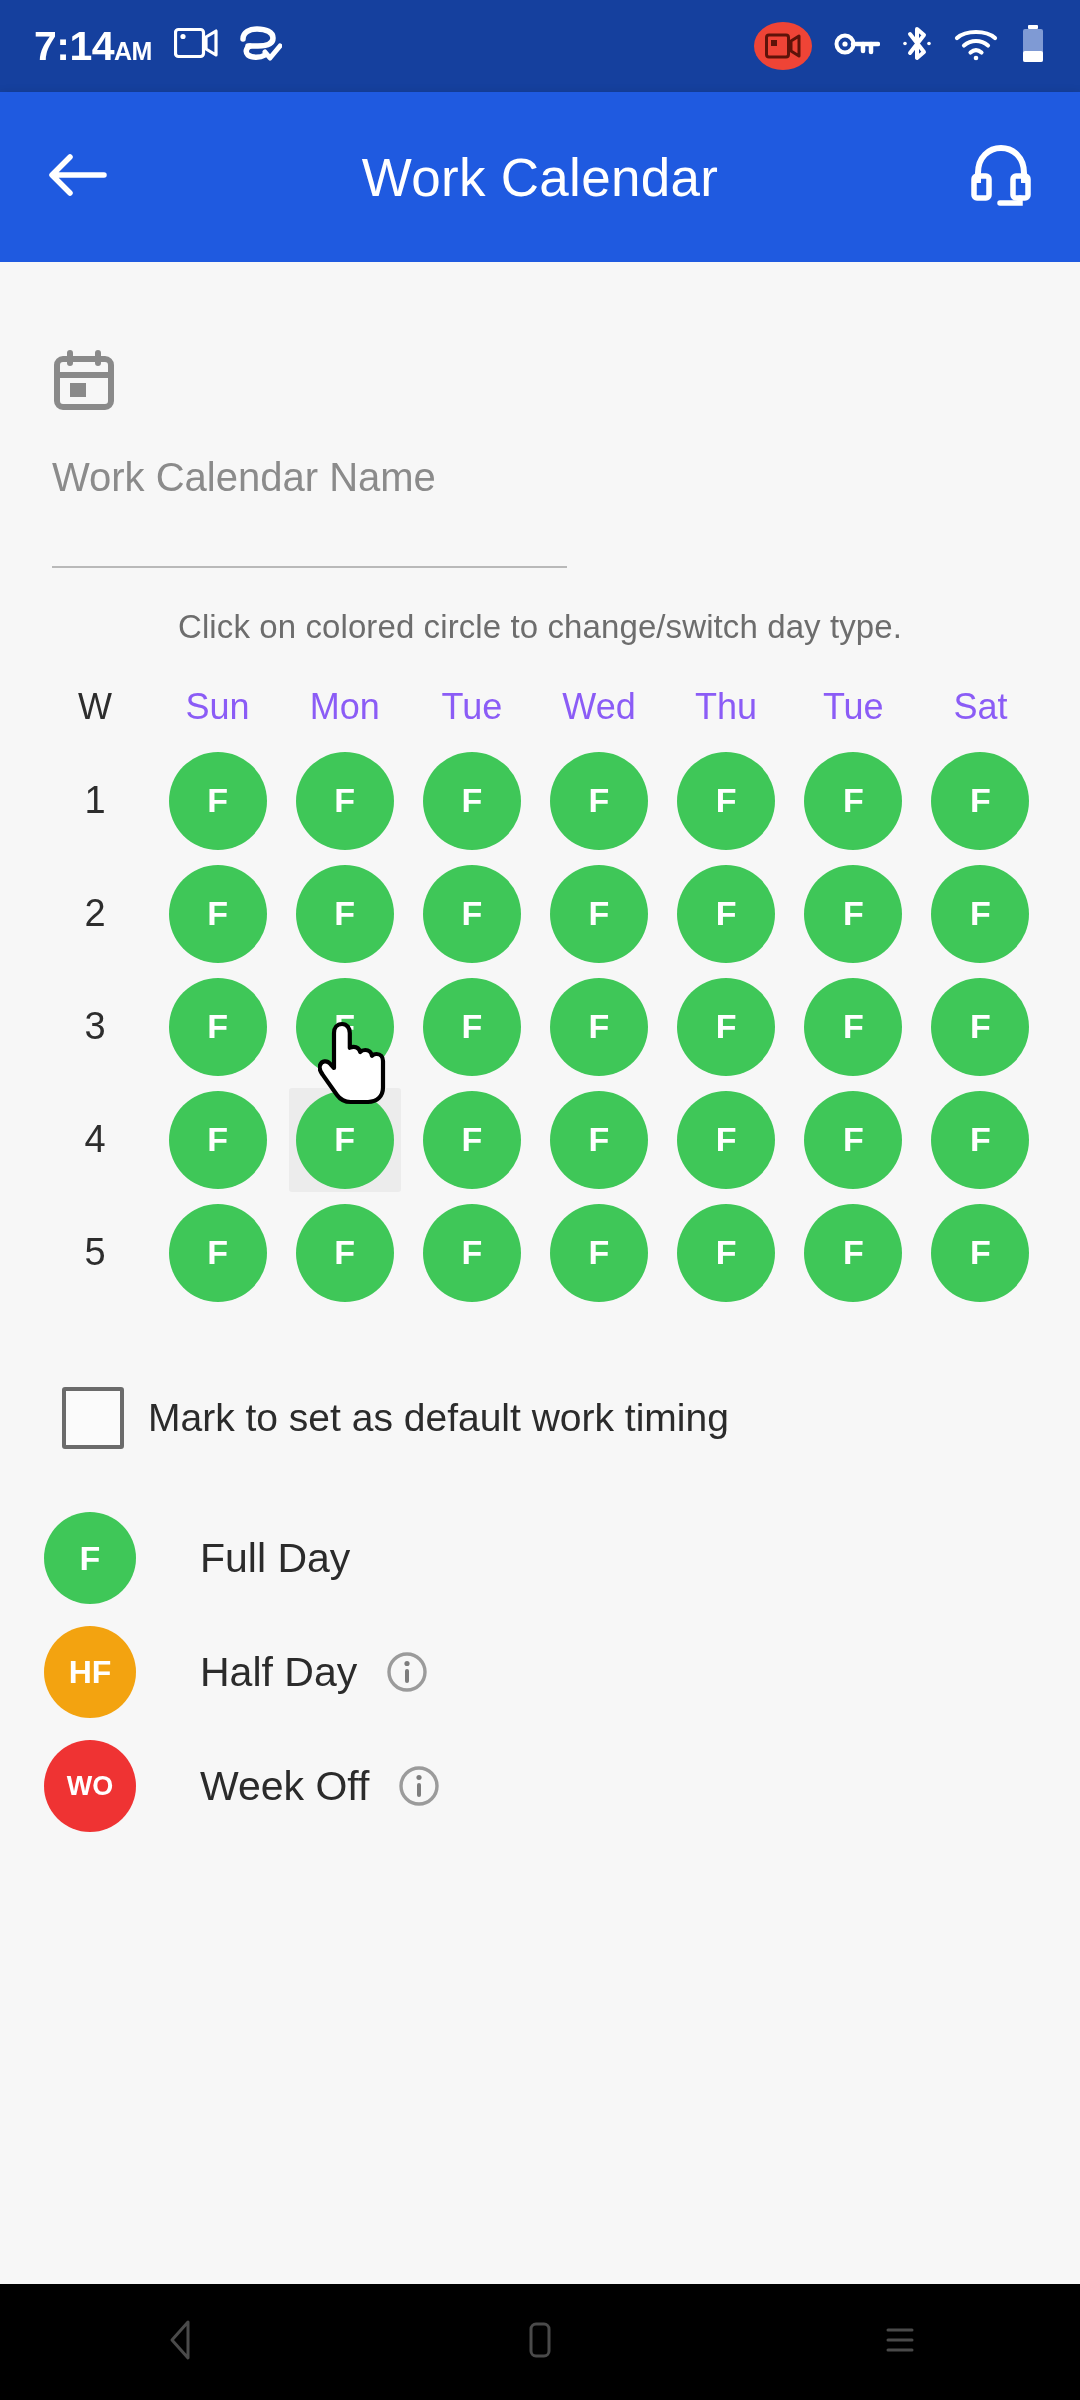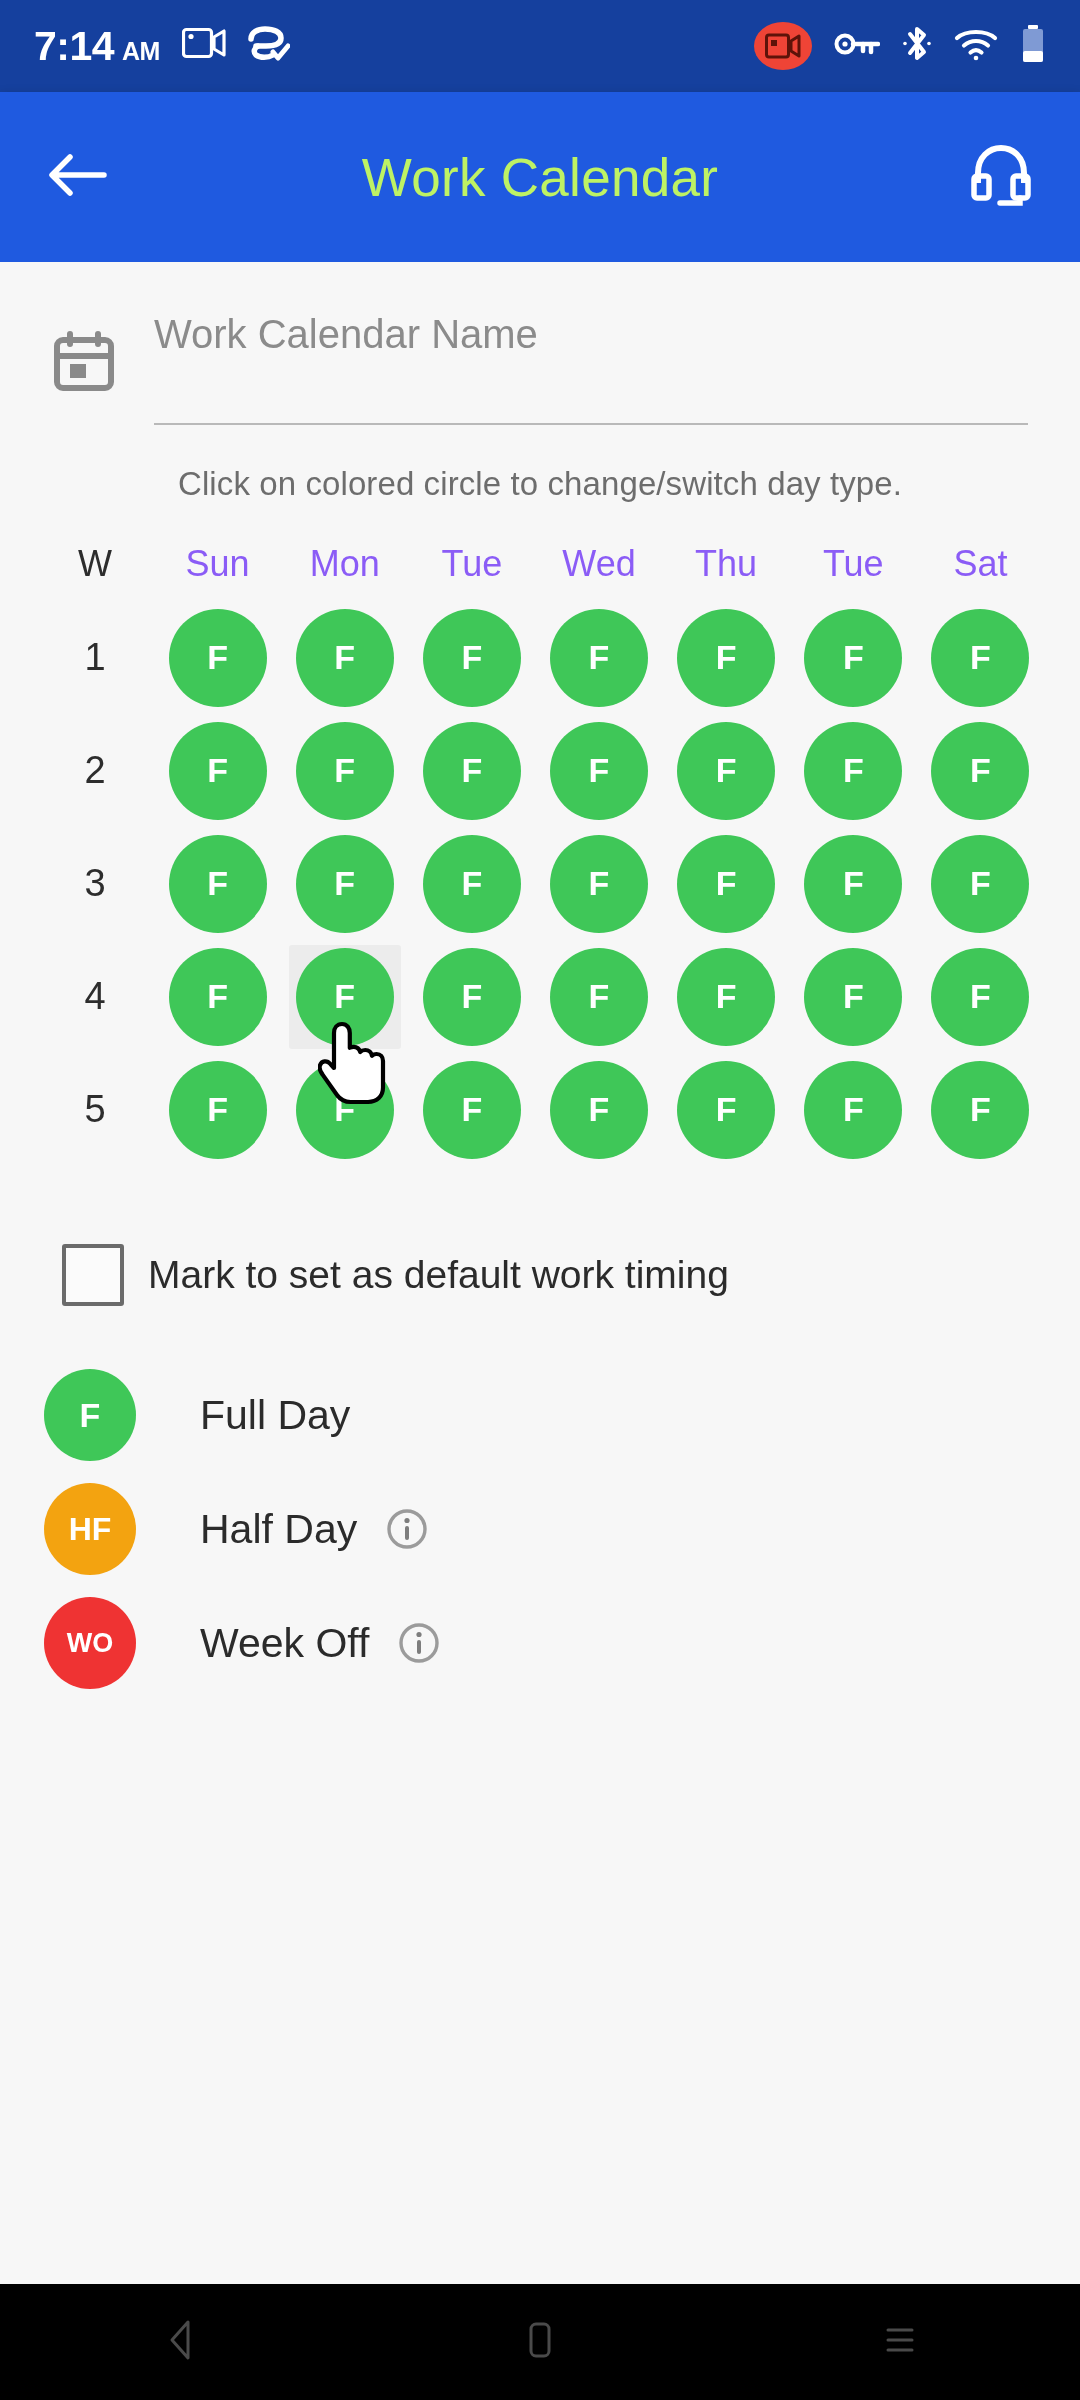--- a/index.html
+++ b/index.html
@@ -11,50 +11,50 @@
   }
   #screen { position:relative; width:1080px; height:2400px; background:#f7f7f7; }
 
   
   .statusbar{
     position:absolute; top:0; left:0; width:1080px; height:92px;
     background:#15409e; display:flex; align-items:center;
     padding:0 34px; color:#fff;
   }
   .sb-left{ display:flex; align-items:center; gap:22px; }
-  .sb-time{ font-size:41px; font-weight:700; letter-spacing:-0.5px; display:flex; align-items:baseline; gap:8px;}
+  .sb-time{ font-size:41px; font-weight:700; letter-spacing:-0.5px; display:flex; align-items:baseline; }
   .sb-ampm{ font-size:25px; font-weight:700; }
   .sb-right{ margin-left:auto; display:flex; align-items:center; gap:22px; }
   .rec-badge{
     width:58px; height:48px; border-radius:29px/24px; background:#ef4436;
     display:flex; align-items:center; justify-content:center;
   }
 
   
   .appbar{
     position:absolute; top:92px; left:0; width:1080px; height:170px;
     background:#1f5ae0; display:flex; align-items:center; padding:0 48px;
     box-shadow:0 3px 10px rgba(0,0,0,.22);
   }
   .appbar-title{
     position:absolute; left:0; width:100%; text-align:center;
-    color:#bef264; font-size:53px; font-weight:400; letter-spacing:.3px;
+    color:#ffffff; font-size:53px; font-weight:400; letter-spacing:.3px;
     pointer-events:none;
   }
   .ab-btn{ position:relative; z-index:2; display:flex; align-items:center; }
   .ab-right{ margin-left:auto; }
 
   
   .content{
     position:absolute; top:262px; left:0; width:1080px; height:2022px;
     background:#f7f7f7;
   }
 
   .name-row{
-    display:flex; align-items:flex-start; padding:50px 52px 0 52px; gap:38px;
+    display:flex; align-items:flex-start; padding:69px 52px 0 52px; gap:38px;flex-direction:column;
   }
   .cal-ico{ margin-top:18px; flex:0 0 auto; }
   .name-field{ flex:1; }
   .name-input{
     width:100%; border:none; background:transparent; outline:none;
     font-family:"Liberation Sans", sans-serif;
     font-size:40px; color:#3d3d3d; padding:0 0 66px 0;
   }
   .name-input::placeholder{ color:#8b8b8b; }
   .name-underline{ height:2px; background:#b9b9b9; width:100%; }

